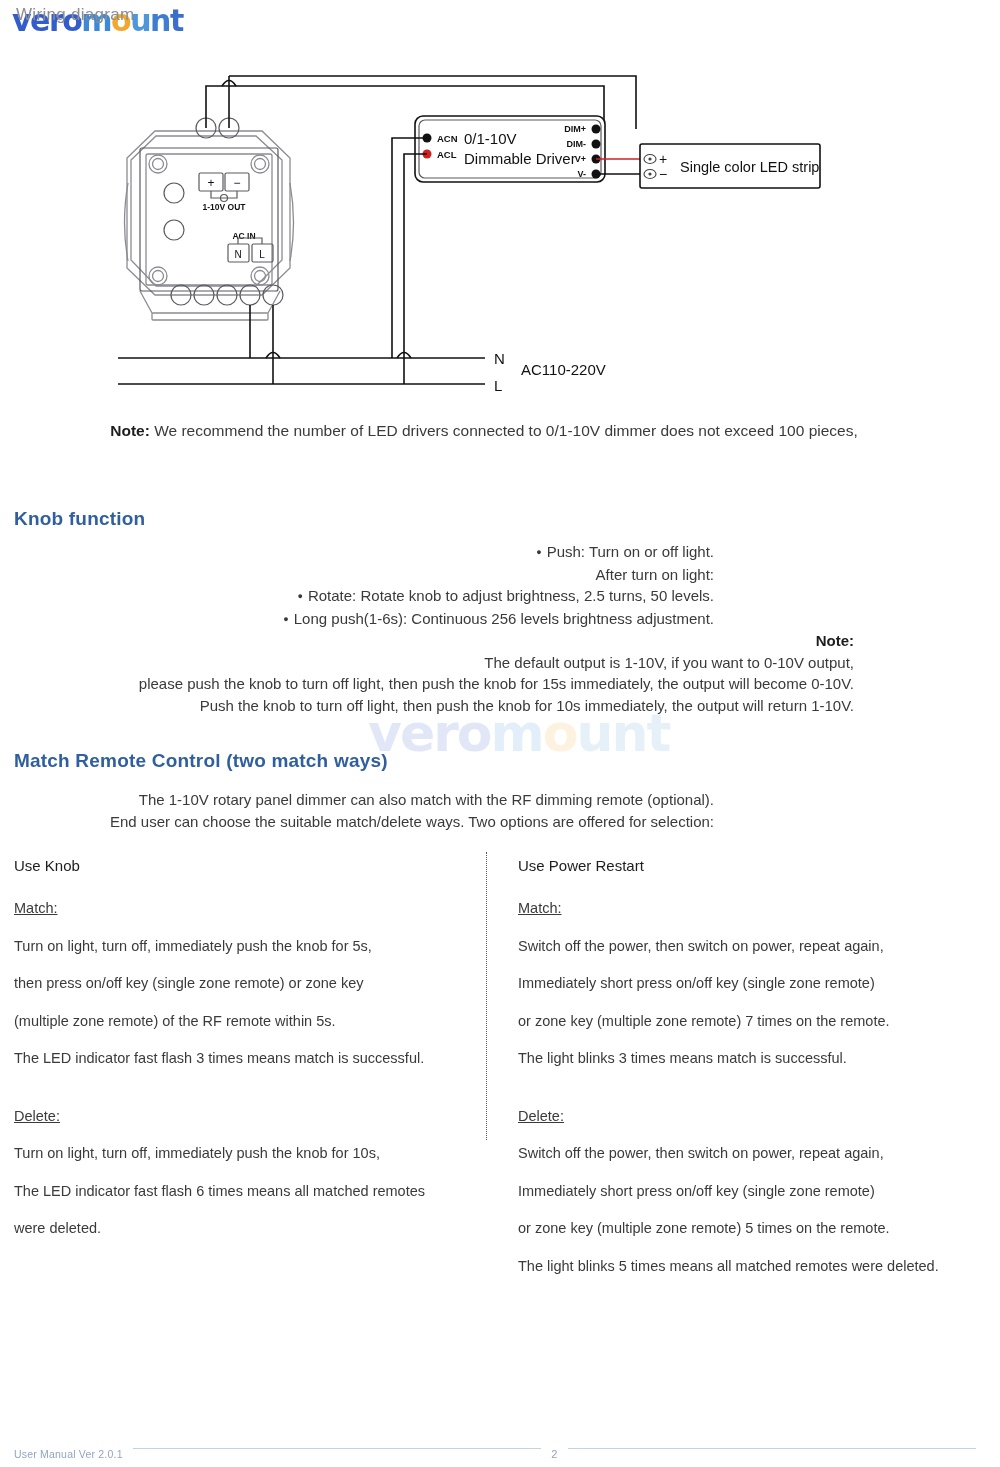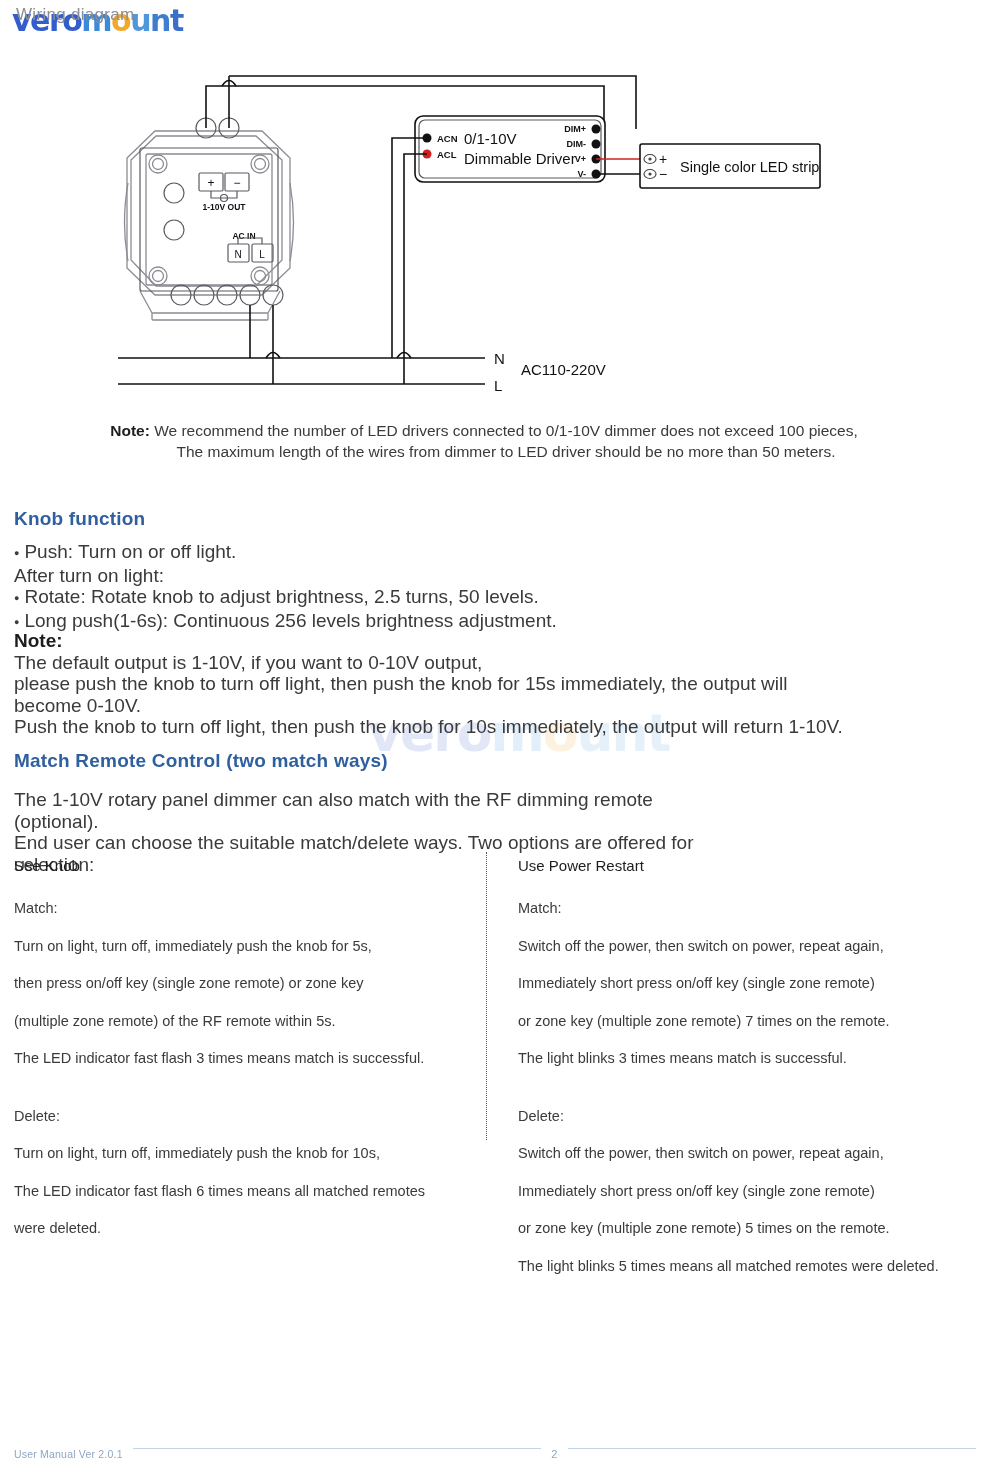--- a/index.html
+++ b/index.html
@@ -99,23 +99,24 @@
     font-size: 19px;
     font-weight: bold;
     color: #2f5f9e;
     letter-spacing: .2px;
   }
   #knob-heading  { left: 14px; top: 508px; }
   #match-heading { left: 14px; top: 750px; }
 
   .body-block {
     position: absolute;
-    font-size: 19px;
+    font-size: 15px;
     line-height: 21.5px;
     color: #3a3a3a;
+    text-align: right;
   }
   .body-block p { margin: 0; }
   .bullet::before {
     content: "\25CF";
     font-size: 9px;
     vertical-align: 2px;
     margin-right: 5px;
     color: #3a3a3a;
   }
   #knob-list { left: 14px; top: 541px; width: 700px; }
@@ -131,21 +132,21 @@
     line-height: 23px;
     color: #3a3a3a;
   }
   #col-left  { left: 14px; width: 450px; }
   #col-right { left: 518px; width: 460px; }
   .col .col-title {
     font-size: 15px;
     color: #1d1d1d;
     margin: 0 0 20px 0;
   }
-  .col .sub { margin: 0; }
+  .col .sub { margin: 0; text-decoration: underline; }
   .col .gap { height: 20px; }
 
   .col-divider {
     position: absolute;
     left: 486px;
     top: 852px;
     width: 0;
     height: 288px;
     border-left: 1px dotted #555;
   }
@@ -327,21 +328,20 @@
     <text class="tx" x="494" y="316" font-size="15">N</text>
     <text class="tx" x="494" y="343" font-size="15">L</text>
     <text class="tx" x="521" y="327" font-size="15">AC110-220V</text>
   </g>
 </svg>
 </div>
 
 <div class="note-block">
   <span class="note-label">Note:</span>
   <span>We recommend the number of LED drivers connected to 0/1-10V dimmer does not exceed 100 pieces,</span>
-  <span class="note-line-2">The maximum length of the wires from dimmer to LED driver should be no more than 50 meters.</span>
 </div>
 
 <h2 class="section" id="knob-heading">Knob function</h2>
 
 <div class="body-block" id="knob-list">
   <p class="bullet">Push: Turn on or off light.</p>
   <p>After turn on light:</p>
   <p class="bullet">Rotate: Rotate knob to adjust brightness, 2.5 turns, 50 levels.</p>
   <p class="bullet">Long push(1-6s): Continuous 256 levels brightness adjustment.</p>
 </div>

